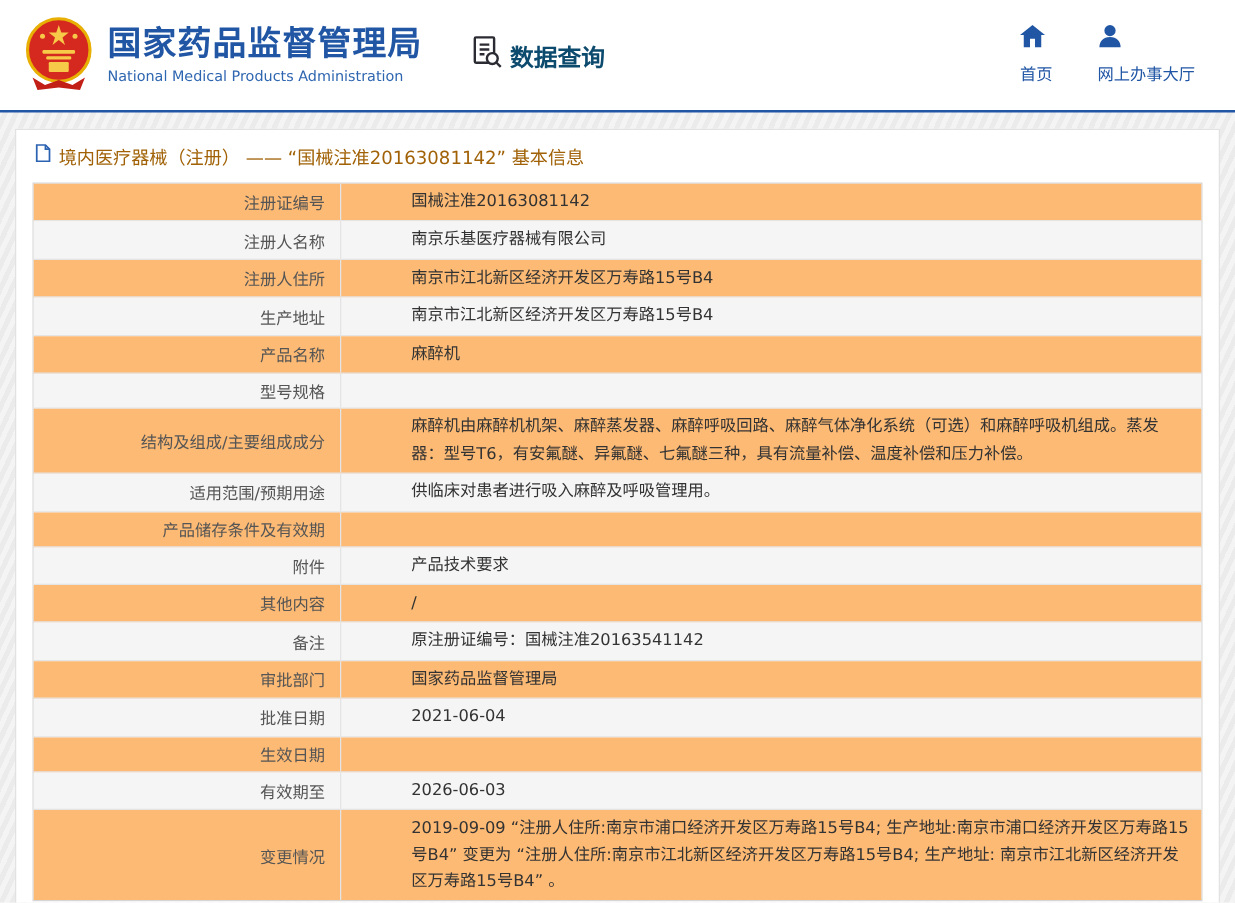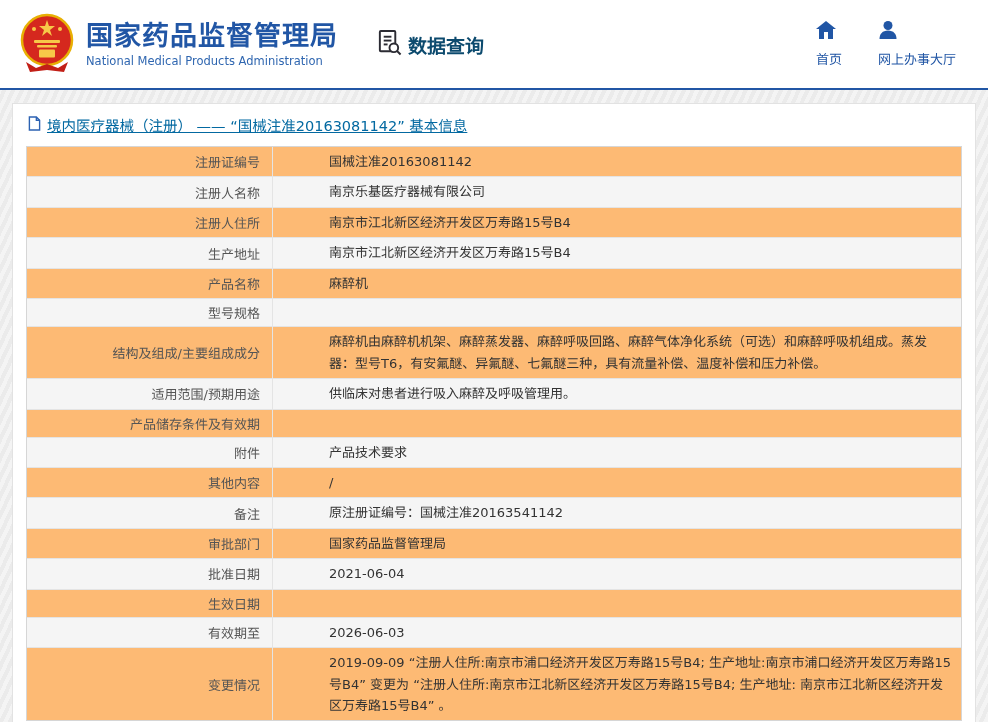--- a/index.html
+++ b/index.html
@@ -14,21 +14,21 @@
   .emblem { width:54px; height:64px; flex:0 0 54px; }
   .org { margin-left:12px; }
   .org-zh { color:#2156a5; font-size:27px; font-weight:bold; letter-spacing:1px; line-height:1.15; }
   .org-en { color:#2f66b0; font-size:11.5px; margin-top:3px; }
   .dq { display:flex; align-items:center; margin-left:38px; color:#0c4a6e; font-size:19px; font-weight:bold; gap:5px; cursor:pointer; }
   .nav { margin-left:auto; display:flex; gap:36px; padding-right:6px; }
   .nav-item { display:flex; flex-direction:column; align-items:flex-start; color:#2156a5; font-size:13px; gap:7px; cursor:pointer; }
   .blue-line { height:2px; background:#2156a5; }
   
   .panel { margin:13px 12px 0 12px; background:#ffffff; border:1px solid #e2e2e2; padding-bottom:11px; }
-  .panel-title { display:flex; align-items:center; gap:6px; padding:10px 15px 9px 15px; color:#0369a1; font-size:14.5px;text-decoration:underline; }
+  .panel-title { display:flex; align-items:center; gap:6px; padding:10px 15px 9px 15px; color:#a16207; font-size:14.5px; }
   
   .table { margin:2px 13px 0 13px; border:1px solid #d6d6d6; }
   .tr { display:flex; border-bottom:1px solid #e4e4e4; background:#fdba74; }
   .tr:last-child { border-bottom:none; }
   .tr:nth-child(even) { background:#f5f5f5; }
   .td-label {
     flex:0 0 246px; width:246px; min-height:27px;
     display:flex; justify-content:flex-end; align-items:center; gap:5px;
     text-align:right; padding:4px 12px 4px 8px;
     color:#555555; font-size:13px; border-right:1px solid #e4e4e4;

